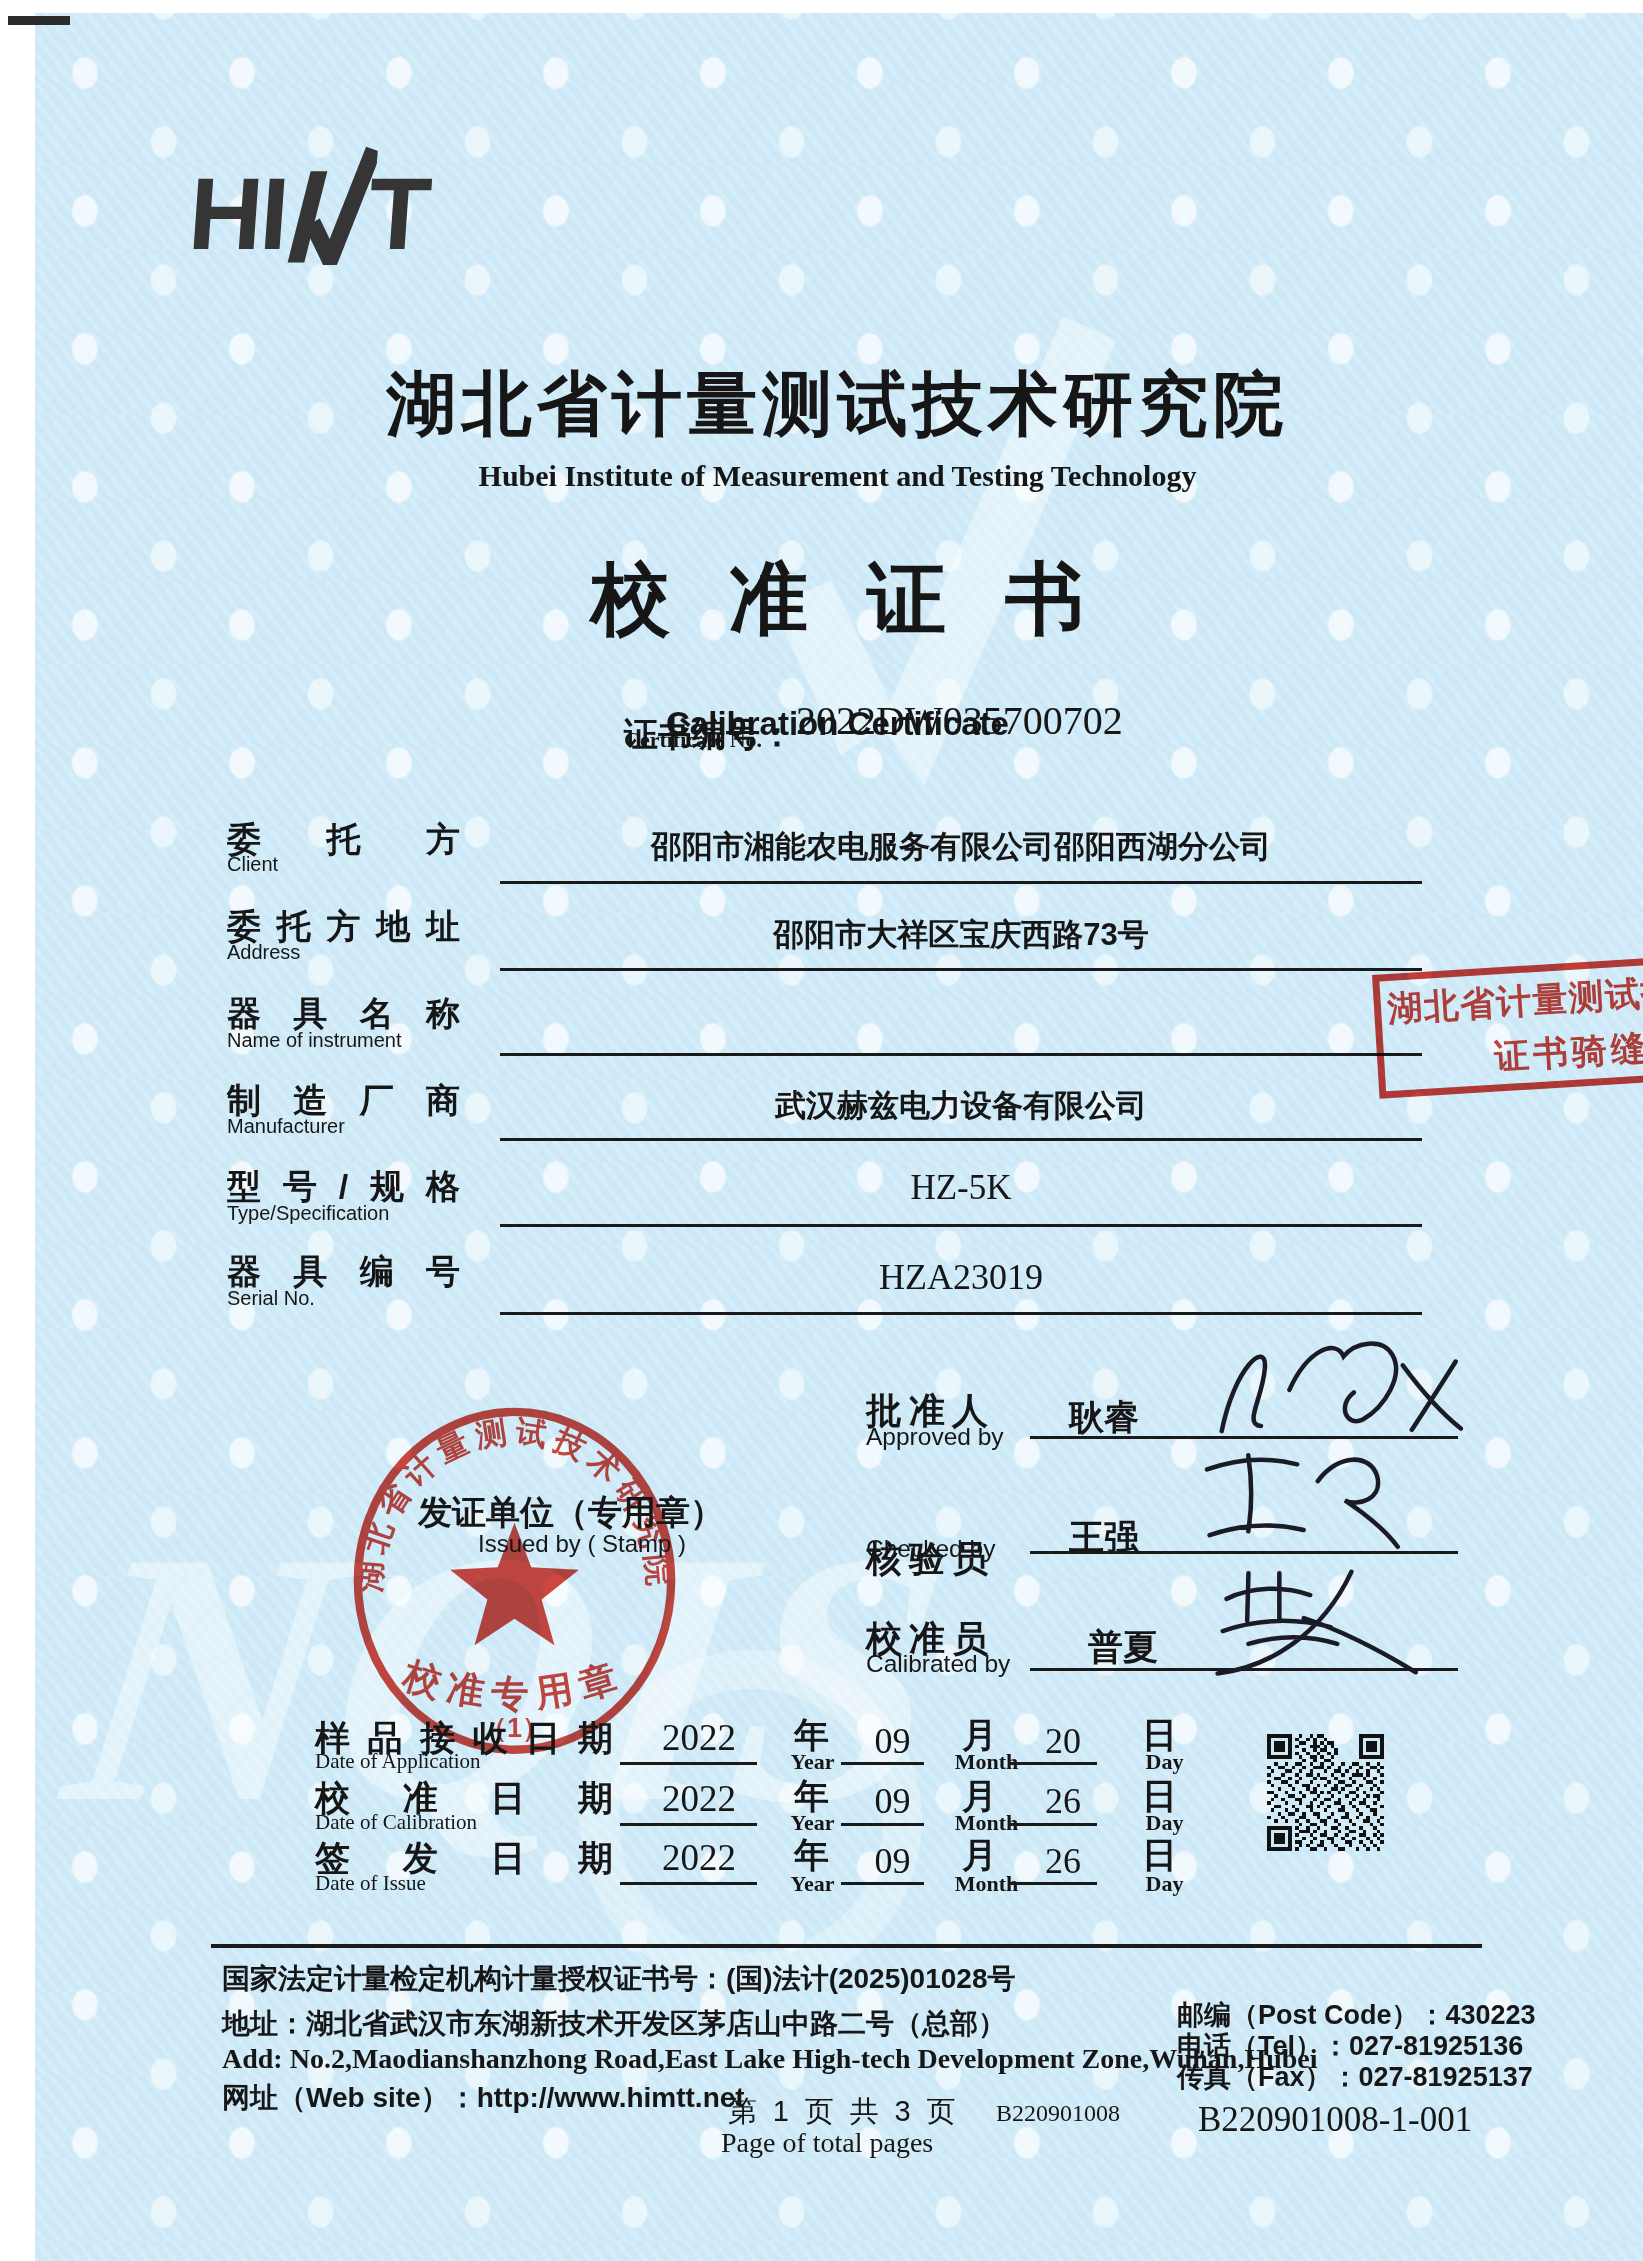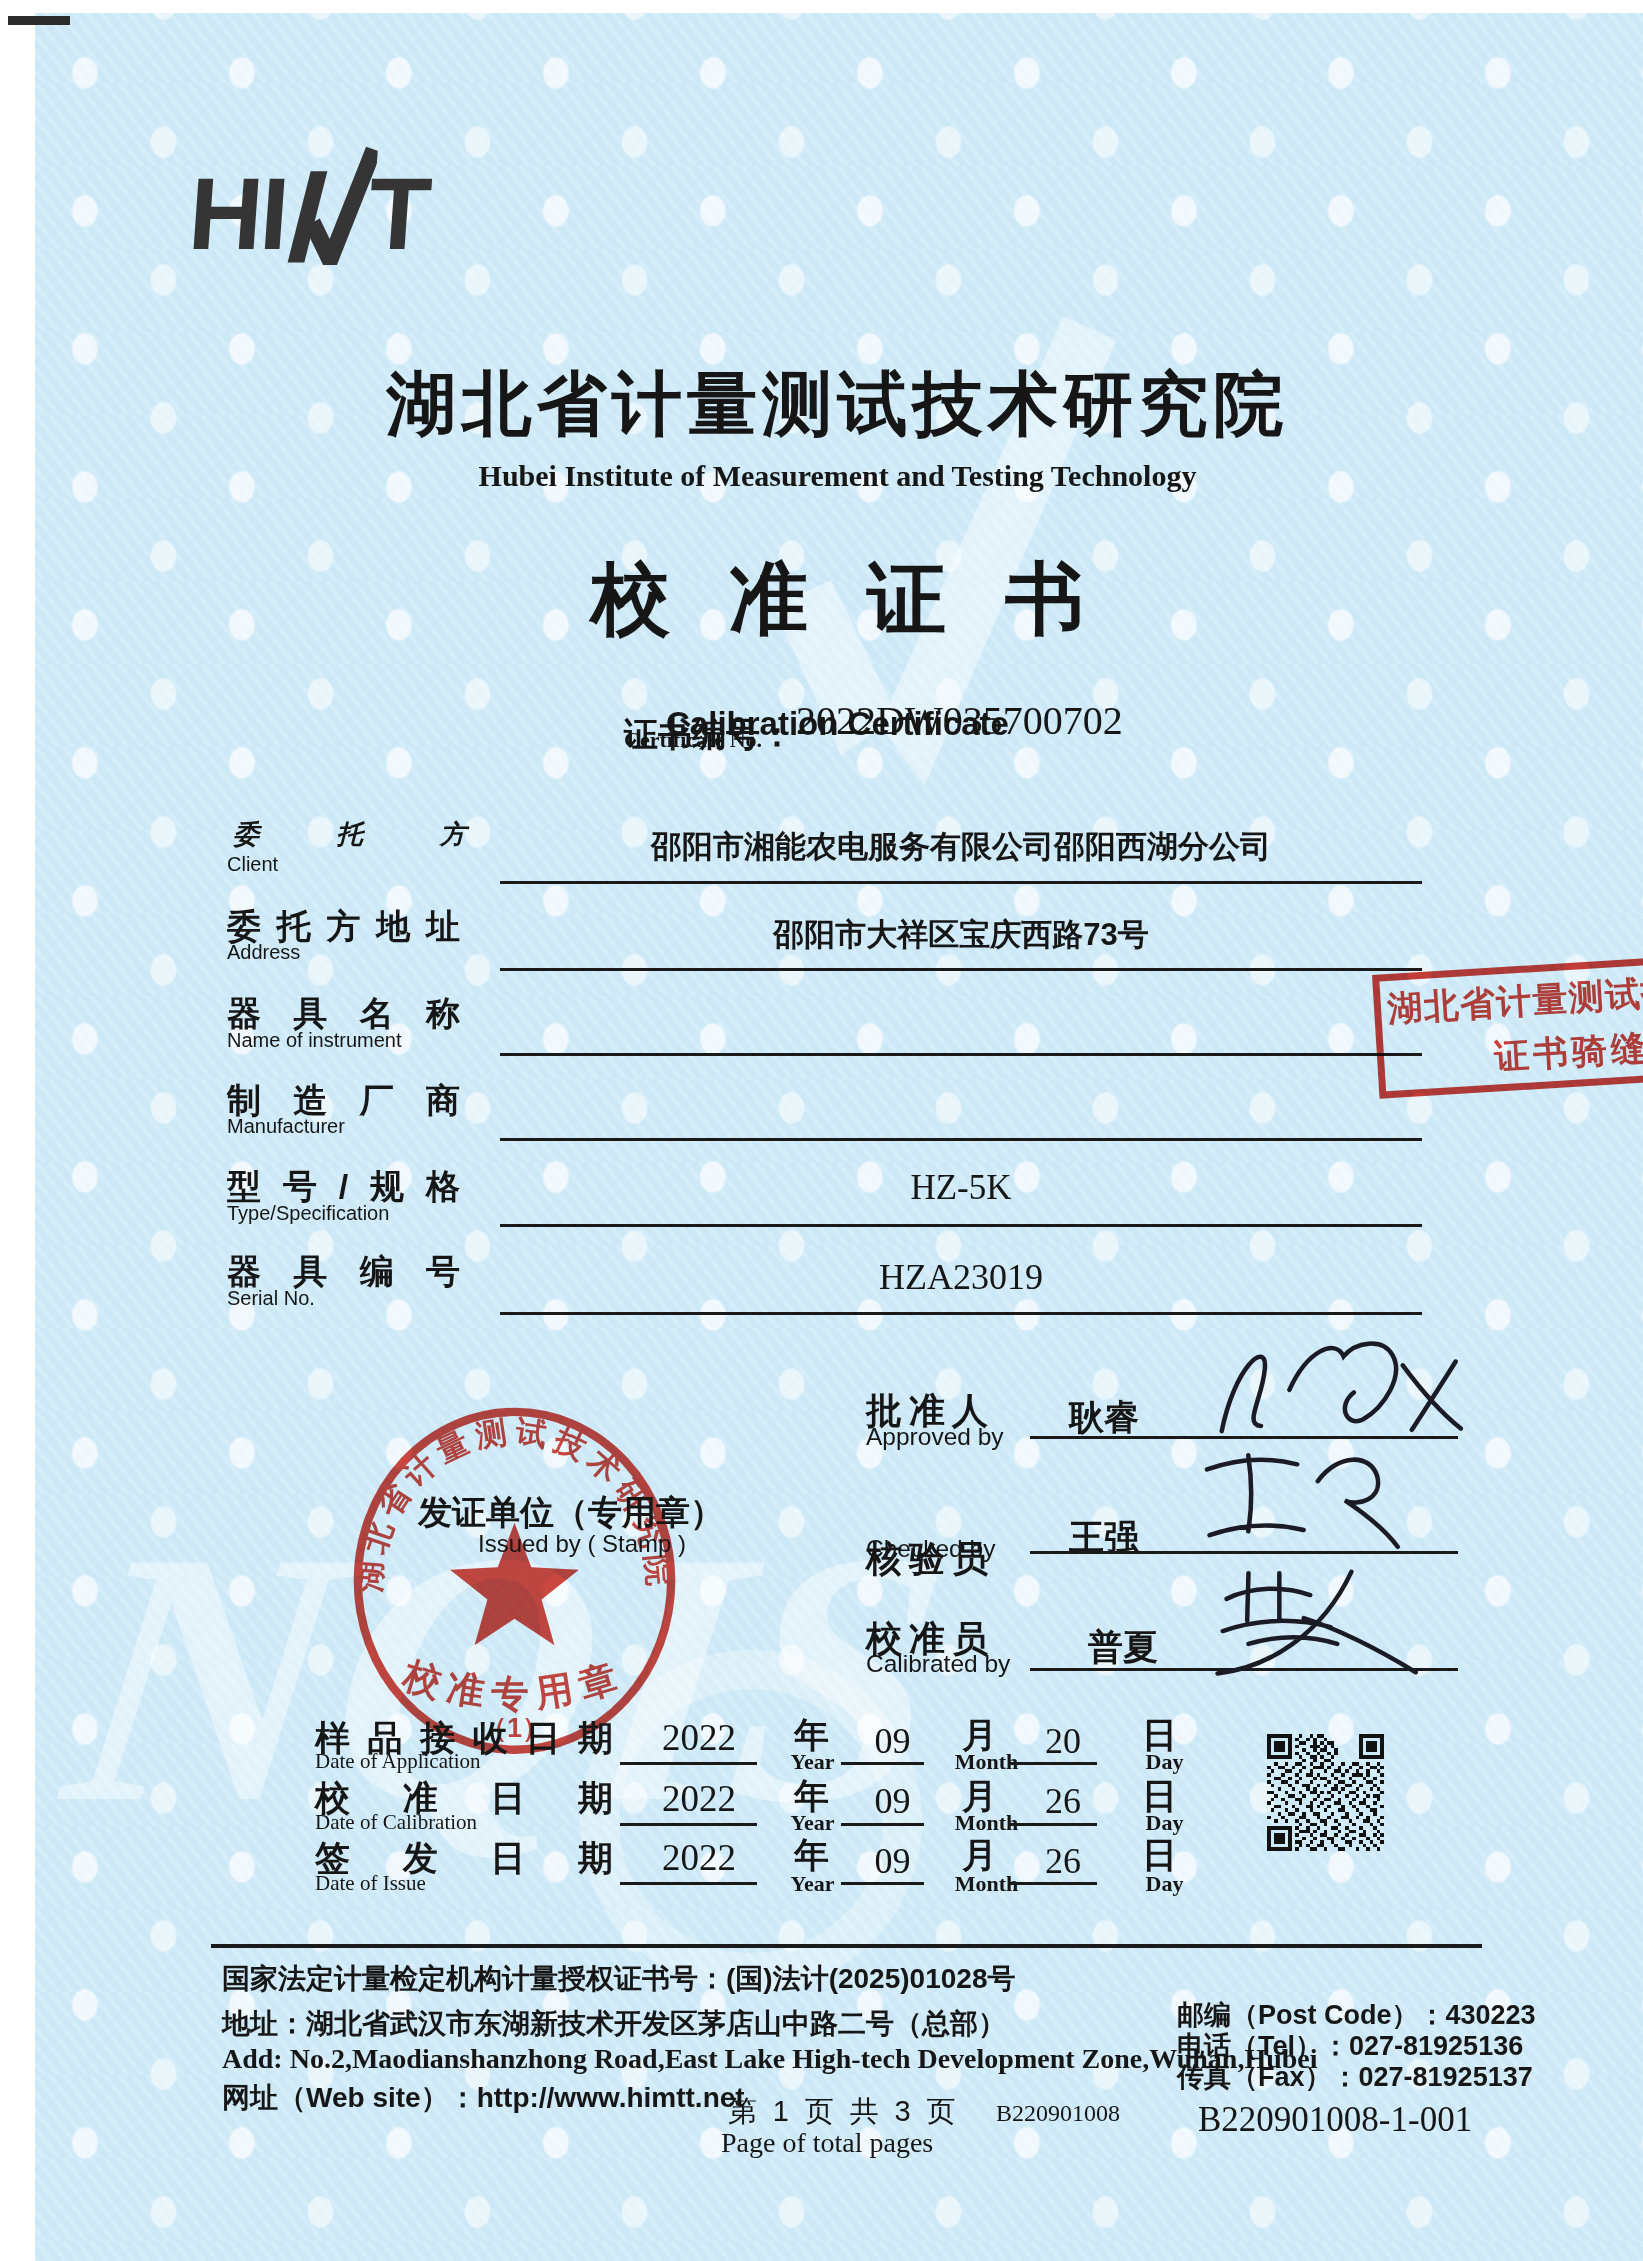--- a/index.html
+++ b/index.html
@@ -53,36 +53,37 @@
 
   <div class="abs serif b ctr" style="left:48px; top:358px; width:1579px; font-size:70px; letter-spacing:5.2px; z-index:5;">湖北省计量测试技术研究院</div>
   <div class="abs serif b ctr" style="left:48px; top:547px; width:1579px; font-size:79px; letter-spacing:59px; padding-left:59px; z-index:5;">校准证书</div>
   <div class="abs serif b ctr" style="left:48px; top:459px; width:1579px; font-size:30px; z-index:5;">Hubei Institute of Measurement and Testing Technology</div>
   <div class="abs b ctr" style="left:48px; top:705px; width:1579px; font-size:33px; z-index:5;">Calibration Certificate</div>
 
   <div class="abs b" style="left:624px; top:712px; font-size:34px; z-index:5;">证书编号：</div>
   <div class="abs serif b" style="left:624px; top:727px; font-size:22px; z-index:5;">Certificate No.</div>
   <div class="abs serif" style="left:796px; top:697px; font-size:40px; z-index:5;">2022DW035700702</div>
 
-  <div class="abs b jt" style="left:233px; top:817px; width:233px; font-size:26px; z-index:5;font-style:italic;">委托方</div>
+  <div class="abs b jt" style="left:227px; top:817px; width:233px; font-size:34px; z-index:5;">委托方</div>
   <div class="abs" style="left:227px; top:853px; font-size:20px; z-index:5;">Client</div>
   <div class="abs ctr" style="left:500px; top:826px; width:922px; font-size:31px; font-weight:600; z-index:5;">邵阳市湘能农电服务有限公司邵阳西湖分公司</div>
   <div class="abs uline" style="left:500px; top:881px; width:922px; z-index:5;"></div>
 
   <div class="abs b jt" style="left:227px; top:904px; width:233px; font-size:34px; z-index:5;">委托方地址</div>
   <div class="abs" style="left:227px; top:941px; font-size:20px; z-index:5;">Address</div>
   <div class="abs ctr" style="left:500px; top:914px; width:922px; font-size:31px; font-weight:600; z-index:5;">邵阳市大祥区宝庆西路73号</div>
   <div class="abs uline" style="left:500px; top:968px; width:922px; z-index:5;"></div>
 
   <div class="abs b jt" style="left:227px; top:991px; width:233px; font-size:34px; z-index:5;">器具名称</div>
   <div class="abs" style="left:227px; top:1029px; font-size:20px; z-index:5;">Name of instrument</div>
   <div class="abs uline" style="left:500px; top:1053px; width:922px; z-index:5;"></div>
 
   <div class="abs b jt" style="left:227px; top:1078px; width:233px; font-size:34px; z-index:5;">制造厂商</div>
   <div class="abs" style="left:227px; top:1115px; font-size:20px; z-index:5;">Manufacturer</div>
+  <div class="abs ctr" style="left:500px; top:1085px; width:922px; font-size:31px; font-weight:600; z-index:5;">武汉赫兹电力设备有限公司</div>
   <div class="abs uline" style="left:500px; top:1138px; width:922px; z-index:5;"></div>
 
   <div class="abs b jt" style="left:227px; top:1164px; width:233px; font-size:34px; z-index:5;">型号/规格</div>
   <div class="abs" style="left:227px; top:1202px; font-size:20px; z-index:5;">Type/Specification</div>
   <div class="abs ctr serif" style="left:500px; top:1168px; width:922px; font-size:35px; z-index:5;">HZ-5K</div>
   <div class="abs uline" style="left:500px; top:1224px; width:922px; z-index:5;"></div>
 
   <div class="abs b jt" style="left:227px; top:1249px; width:233px; font-size:34px; z-index:5;">器具编号</div>
   <div class="abs" style="left:227px; top:1287px; font-size:20px; z-index:5;">Serial No.</div>
   <div class="abs ctr serif" style="left:500px; top:1256px; width:922px; font-size:36px; z-index:5;">HZA23019</div>

